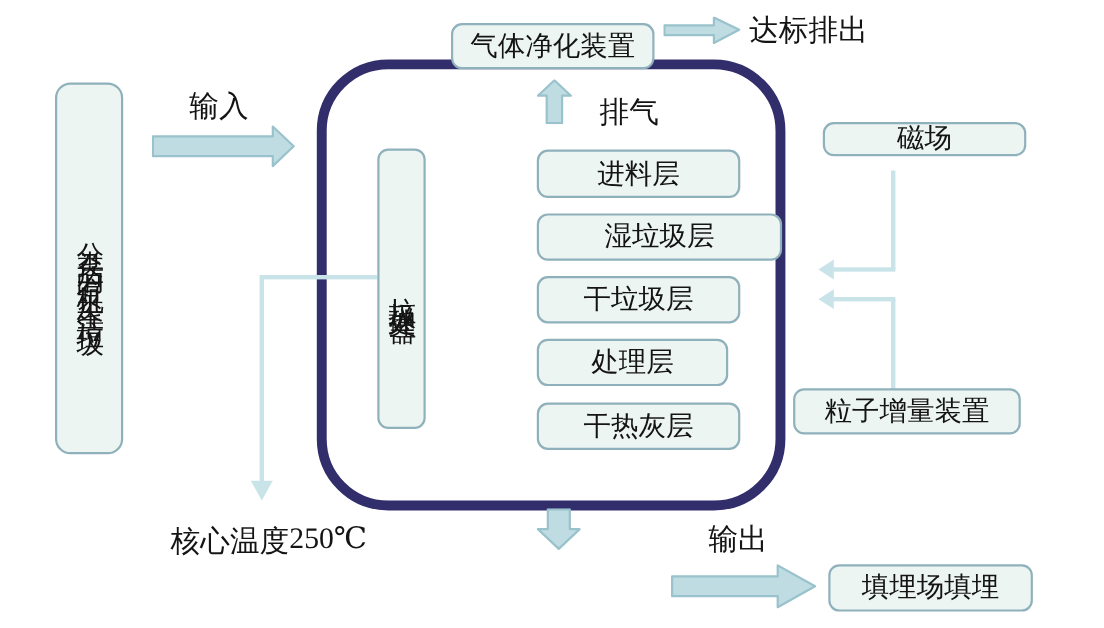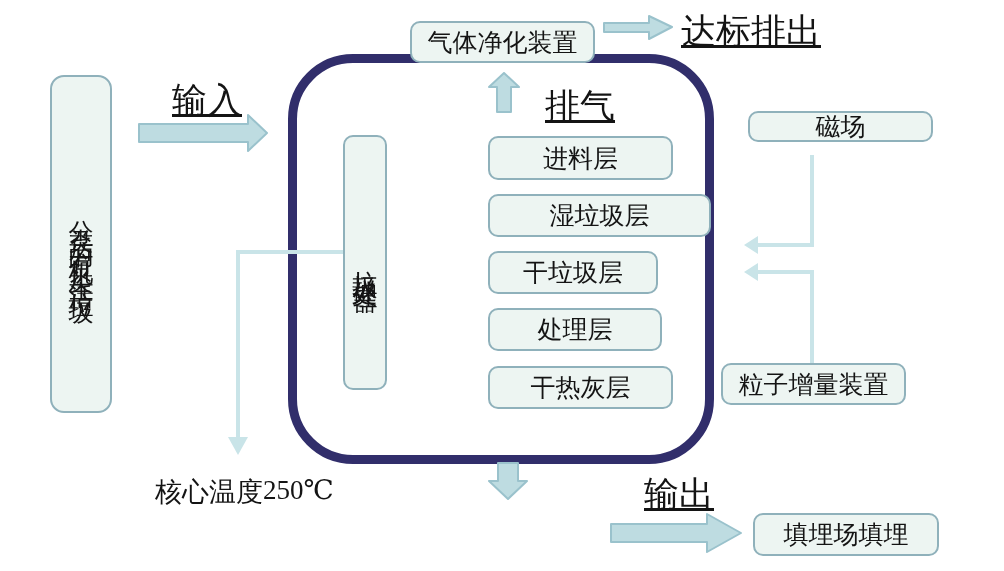--- a/index.html
+++ b/index.html
@@ -36,26 +36,25 @@
     line-height: 1;
     color: var(--text);
     z-index: 4;
   }
   .vtext {
     writing-mode: vertical-rl;
     text-orientation: upright;
   }
   .label {
     position: absolute;
-    font-size: 35px;
+    font-size: 27px;
     line-height: 1;
     color: var(--text);
     white-space: nowrap;
     z-index: 5;
-    text-decoration: underline;
   }
   #reactor-outline {
     position: absolute;
     left: 288px;
     top: 54px;
     width: 426px;
     height: 410px;
     border: 9px solid var(--reactor-border);
     border-radius: 65px;
     background: transparent;
@@ -100,41 +99,41 @@
   <svg class="blockarrow" style="left:138px; top:113px;" width="131" height="40" viewBox="0 0 131 40">
     <polygon points="1,11 110,11 110,2 129,20 110,38 110,29 1,29"></polygon>
   </svg>
 
   <div id="reactor-outline"></div>
 
   <div class="box vtext" style="left:343px; top:135px; width:44px; height:255px; letter-spacing:5px;">垃圾处理器</div>
 
   <div class="box" style="left:488px; top:136px; width:185px; height:44px;">进料层</div>
   <div class="box" style="left:488px; top:194px; width:223px; height:43px;">湿垃圾层</div>
-  <div class="box" style="left:488px; top:251px; width:170px; height:43px;">干垃圾层</div>
+  <div class="box" style="left:488px; top:251px; width:185px; height:43px;">干垃圾层</div>
   <div class="box" style="left:488px; top:308px; width:174px; height:43px;">处理层</div>
   <div class="box" style="left:488px; top:366px; width:185px; height:43px;text-align:right;">干热灰层</div>
 
   <svg class="blockarrow" style="left:488px; top:72px;" width="32" height="41" viewBox="0 0 32 41">
     <polygon points="16,1 31,15 23,15 23,40 9,40 9,15 1,15"></polygon>
   </svg>
   <div class="label" style="left:545px; top:89px;">排气</div>
 
   <div class="box" style="left:410px; top:3px; width:185px; height:42px;margin-top:18px;">气体净化装置</div>
   <svg class="blockarrow" style="left:603px; top:15px;" width="71" height="25" viewBox="0 0 71 25">
     <polygon points="1,8 46,8 46,1 69,12 46,24 46,17 1,17"></polygon>
   </svg>
   <div class="label" style="left:681px; top:14px;">达标排出</div>
 
   <div class="box" style="left:748px; top:111px; width:185px; height:31px;">磁场</div>
   <div class="thin" style="left:810px; top:155px; width:4px; height:90px;"></div>
   <div class="thin" style="left:756px; top:243px; width:58px; height:4px;"></div>
   <div class="tri tri-left" style="left:744px; top:236px;"></div>
 
-  <div class="box" style="left:721px; top:363px; width:185px; height:42px;">粒子增量装置</div>
+  <div class="box" style="left:721px; top:353px; width:207px; height:42px;">粒子增量装置</div>
   <div class="thin" style="left:810px; top:272px; width:4px; height:91px;"></div>
   <div class="thin" style="left:756px; top:270px; width:58px; height:4px;"></div>
   <div class="tri tri-left" style="left:744px; top:263px;"></div>
 
   <div class="thin" style="left:237px; top:250px; width:106px; height:4px;"></div>
   <div class="thin" style="left:236px; top:250px; width:4px; height:188px;"></div>
   <div class="tri tri-down" style="left:228px; top:437px;"></div>
   <div id="core-temp-row">
     <span>核心温度</span>
     <span>250℃</span>

